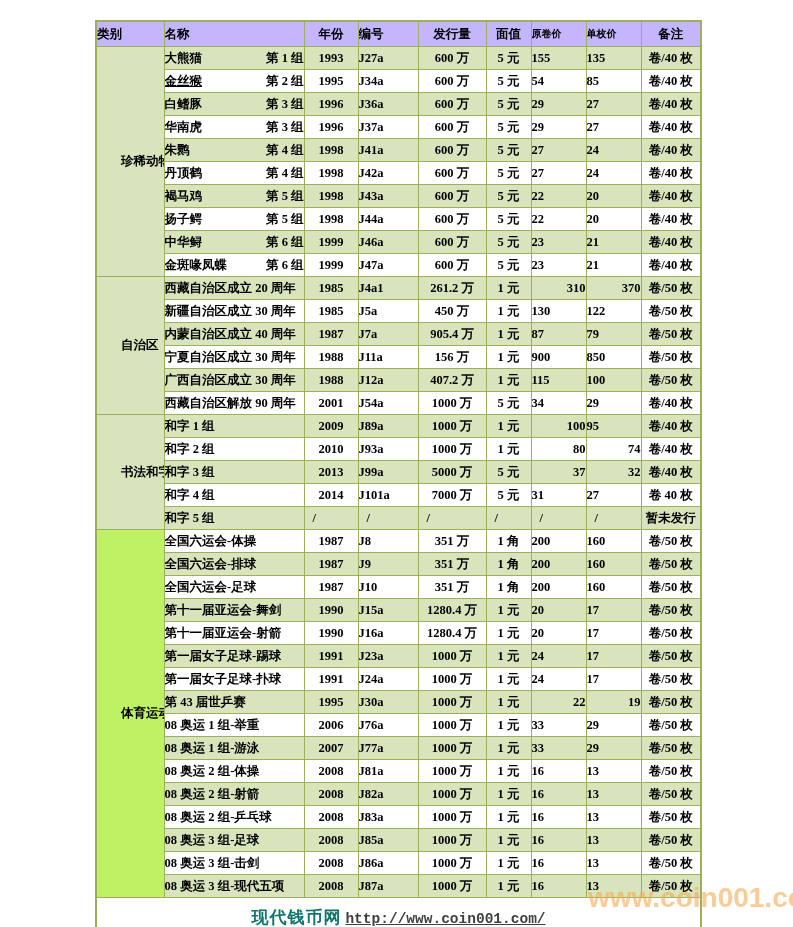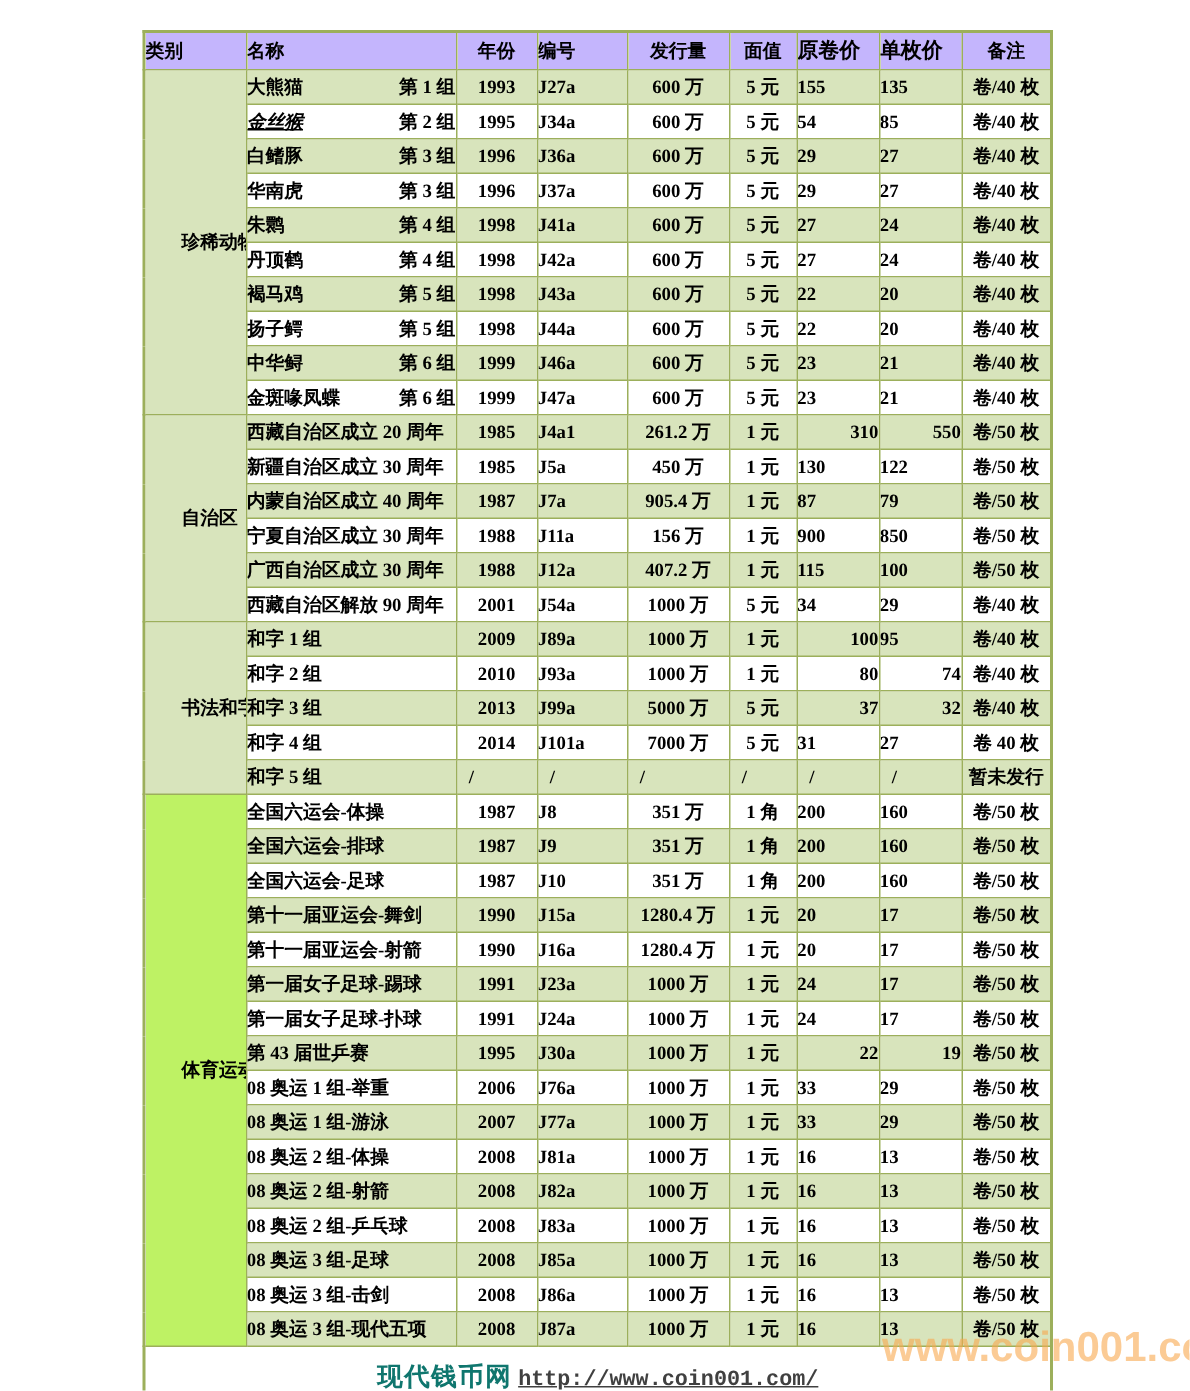--- a/index.html
+++ b/index.html
@@ -27,23 +27,23 @@
   tbody tr td.cat-green { background:#D8E4BC; }
   tbody tr td.cat-white { background:#bef264; }
   .c-cat   { text-align:left;  padding-left:8px; }
   .c-name  { text-align:left;  padding-left:8px; padding-right:6px; }
   .c-year  { text-align:center; }
   .c-code  { text-align:left;  padding-left:10px; }
   .c-issue { text-align:center; }
   .c-face  { text-align:center; }
   .c-price { text-align:left;  padding-left:10px; font-size:13.5px; }
   .c-remark{ text-align:center; }
-  thead th.c-price { font-size:14px;margin-top:39px; }
+  thead th.c-price { font-size:10px;margin-top:39px; }
   .grp { float:right; }
-  .u { text-decoration:underline; cursor:pointer;font-style:italic; }
+  .u { text-decoration:underline; cursor:pointer; }
   .t-red   { color:#FF0000; }
   .t-green { color:#21A94F;text-align:right; }
   .t-blue  { color:#4169E1; }
   td.na { text-align:left; padding-left:8px; }
   td.foot {
     height:38px; background:#ffffff; text-align:center; vertical-align:middle;
   }
   .site-name { color:#0f766e; font-size:17px; font-weight:bold; letter-spacing:1px; }
   .site-url {
     color:#404040; font-family:"Liberation Mono",monospace; font-size:14.5px;
@@ -187,21 +187,21 @@
           <td class="c-remark t-blue">卷/40 枚</td>
         </tr>
         <tr class="green">
           <td class="cat cat-green" rowspan="6">自治区</td>
           <td class="c-name"><span class="">西藏自治区成立 20 周年</span></td>
           <td class="c-year">1985</td>
           <td class="c-code">J4a1</td>
           <td class="c-issue">261.2 万</td>
           <td class="c-face">1 元</td>
           <td class="c-price t-green">310</td>
-          <td class="c-price t-green">550</td>
+          <td class="c-price t-green">370</td>
           <td class="c-remark">卷/50 枚</td>
         </tr>
         <tr class="white">
           <td class="c-name"><span class="">新疆自治区成立 30 周年</span></td>
           <td class="c-year">1985</td>
           <td class="c-code">J5a</td>
           <td class="c-issue">450 万</td>
           <td class="c-face">1 元</td>
           <td class="c-price t-red">130</td>
           <td class="c-price t-red">122</td>

